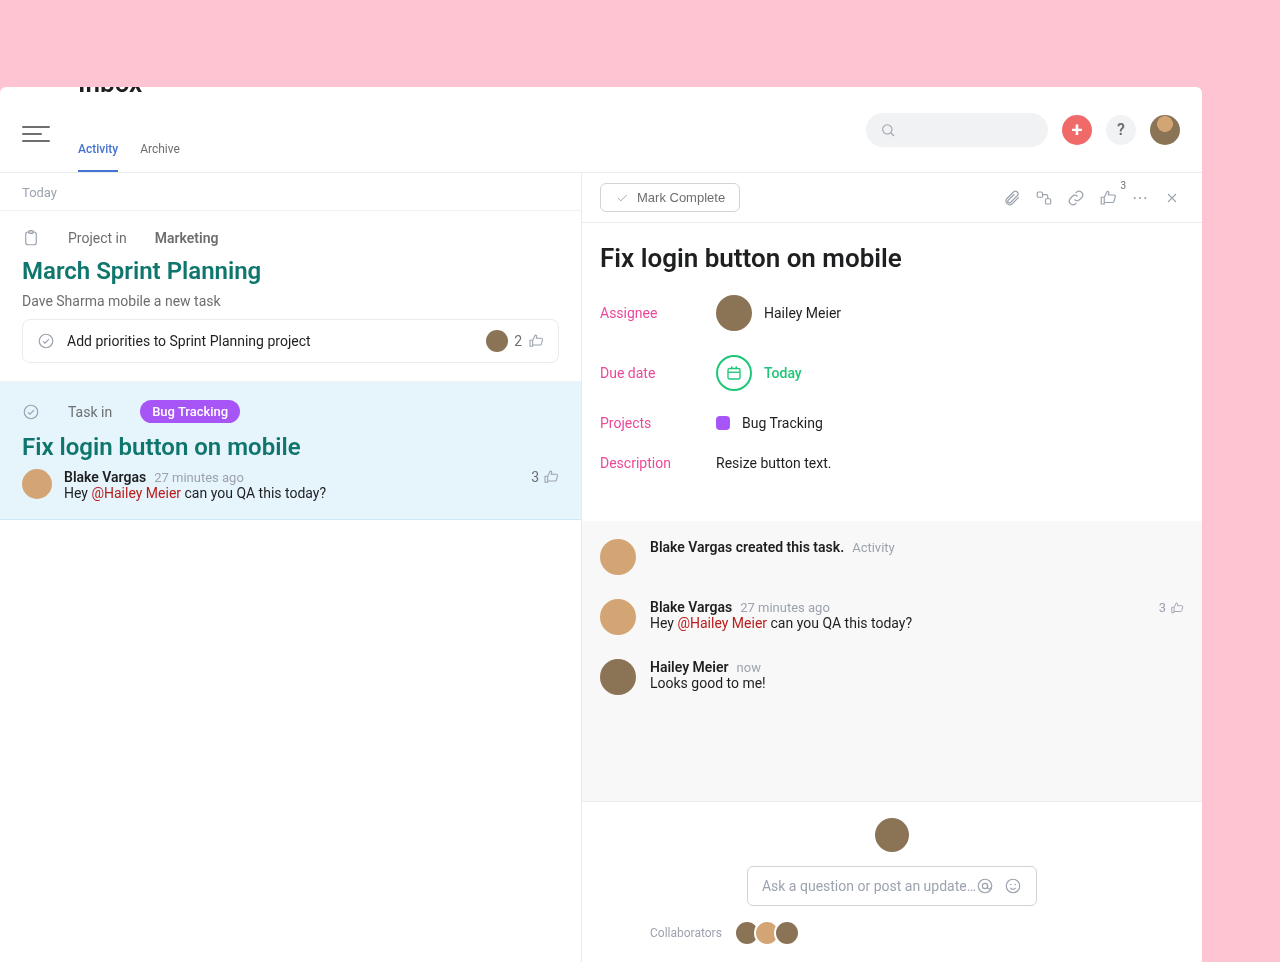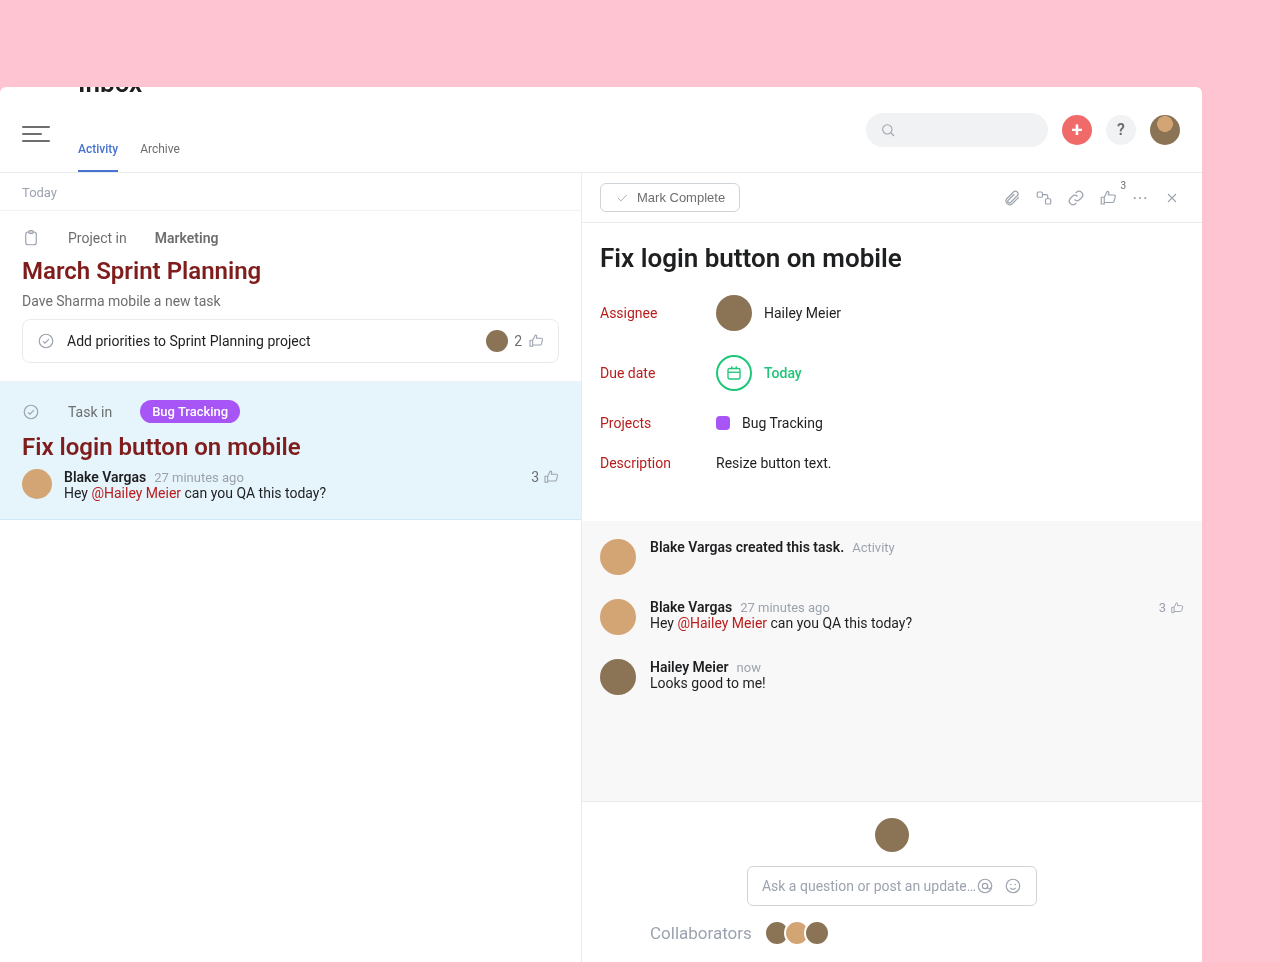--- a/index.html
+++ b/index.html
@@ -56,21 +56,21 @@
 .rightcol { flex:1; display:flex; flex-direction:column; overflow:hidden; }
 
 
 .section-label { font-size:13px; color:#9CA3AF; padding:12px 22px 10px; border-bottom:1px solid #F1F2F3;}
 .card { padding:18px 22px; border-bottom:1px solid #F1F2F3; }
 .card.selected { background:#E6F4FC; border-bottom:1px solid #cfe8f5;}
 .card-meta { display:flex; align-items:center; gap:28px; font-size:14px; color:#6D6E6F; }
 .card-meta svg { width:18px; height:18px; }
 .card-meta .bold { color:#6D6E6F; font-weight:600; }
 .pill { background:#A855F7; color:#fff; padding:4px 12px; border-radius:12px; font-size:13px; font-weight:500;}
-.card-title { font-size:24px; font-weight:600; color:#7f1d1d; margin:10px 0 8px; }
+.card-title { font-size:24px; font-weight:600; color:#0f766e; margin:10px 0 8px; }
 .card-sub { font-size:14px; color:#6D6E6F; margin-bottom:10px;}
 .task-chip { border:1px solid #E8ECEE; border-radius:8px; padding:10px 14px; display:flex; align-items:center; gap:12px; font-size:14px; color:#1E1F21; margin-top:8px; background:#fff;}
 .task-chip .right { margin-left:auto; display:flex; align-items:center; gap:6px; color:#6D6E6F; font-size:14px;}
 .sm-avatar { width:22px; height:22px; border-radius:50%; background:#8B7355;}
 .comment-row { display:flex; gap:12px; margin-top:8px;}
 .comment-avatar { width:30px; height:30px; border-radius:50%; background:#D4A574; flex-shrink:0;}
 .comment-body { flex:1; font-size:14px; color:#1E1F21; }
 .comment-head { display:flex; gap:8px; align-items:baseline; }
 .comment-head .name { font-weight:600; }
 .comment-head .time { color:#9CA3AF; font-size:13px;}
@@ -79,21 +79,21 @@
 
 
 .task-toolbar { display:flex; align-items:center; padding:10px 18px; border-bottom:1px solid #E8ECEE; gap:8px;}
 .mark-complete { border:1px solid #CFD4D8; border-radius:6px; padding:6px 14px; font-size:13px; color:#6D6E6F; display:flex; align-items:center; gap:8px; background:#fff; cursor:pointer;}
 .tb-spacer { flex:1; }
 .tb-icon { width:24px; height:24px; color:#9CA3AF; cursor:pointer; display:flex; align-items:center; justify-content:center; position:relative;}
 .tb-icon .sup { position:absolute; top:-6px; right:-6px; font-size:10px; color:#6D6E6F;}
 .task-main { padding:20px 18px 10px; }
 .detail-title { font-size:26px; font-weight:600; color:#1E1F21; margin-bottom:22px;}
 .field-row { display:flex; align-items:center; margin-bottom:24px; font-size:14px;}
-.field-label { width:116px; color:#b91c1c; }
+.field-label { width:116px; color:#ec4899; }
 .field-val { display:flex; align-items:center; gap:12px; color:#1E1F21;}
 .assignee-ava { width:36px; height:36px; border-radius:50%; background:#8B7355;}
 .date-circle { width:36px; height:36px; border:2px solid #1EC778; border-radius:50%; display:flex; align-items:center; justify-content:center;}
 .date-text { color:#1EC778; font-weight:500;}
 .proj-dot { width:14px; height:14px; background:#A855F7; border-radius:4px;}
 
 
 .activity { flex:1; background:#F9F8F8; padding:18px; overflow-y:auto; display:flex; flex-direction:column; gap:24px;}
 .act-row { display:flex; gap:14px; align-items:flex-start;}
 .act-ava { width:36px; height:36px; border-radius:50%; background:#D4A574; flex-shrink:0;}
@@ -101,21 +101,21 @@
 .act-head { display:flex; gap:8px; align-items:baseline; flex-wrap:wrap;}
 .act-head .name { font-weight:600;}
 .act-head .muted { color:#9CA3AF; font-size:13px;}
 .act-like { color:#9CA3AF; font-size:13px; display:flex; align-items:center; gap:4px;}
 
 
 .composer-wrap { background:#fff; border-top:1px solid #E8ECEE; padding:16px 18px;}
 .composer { display:flex; gap:14px; align-items:center;flex-direction:column;}
 .comp-input { flex:1; border:1px solid #CFD4D8; border-radius:6px; padding:10px 14px; font-size:14px; color:#9CA3AF; display:flex; align-items:center;}
 .comp-input .icons { margin-left:auto; display:flex; gap:10px; color:#9CA3AF;}
-.collab { display:flex; align-items:center; gap:12px; padding-top:14px; font-size:17px; color:#9CA3AF; padding-left:50px;}
+.collab { display:flex; align-items:center; gap:12px; padding-top:14px; font-size:12px; color:#9CA3AF; padding-left:50px;}
 .collab-avatars { display:flex; }
 .collab-avatars .a { width:26px; height:26px; border-radius:50%; background:#8B7355; border:2px solid #fff; margin-left:-6px;}
 .collab-avatars .a:first-child{margin-left:0;}
 
 
 .svg-stroke { stroke:#9CA3AF; stroke-width:1.6; fill:none; }
 </style>
 </head>
 <body>
 

